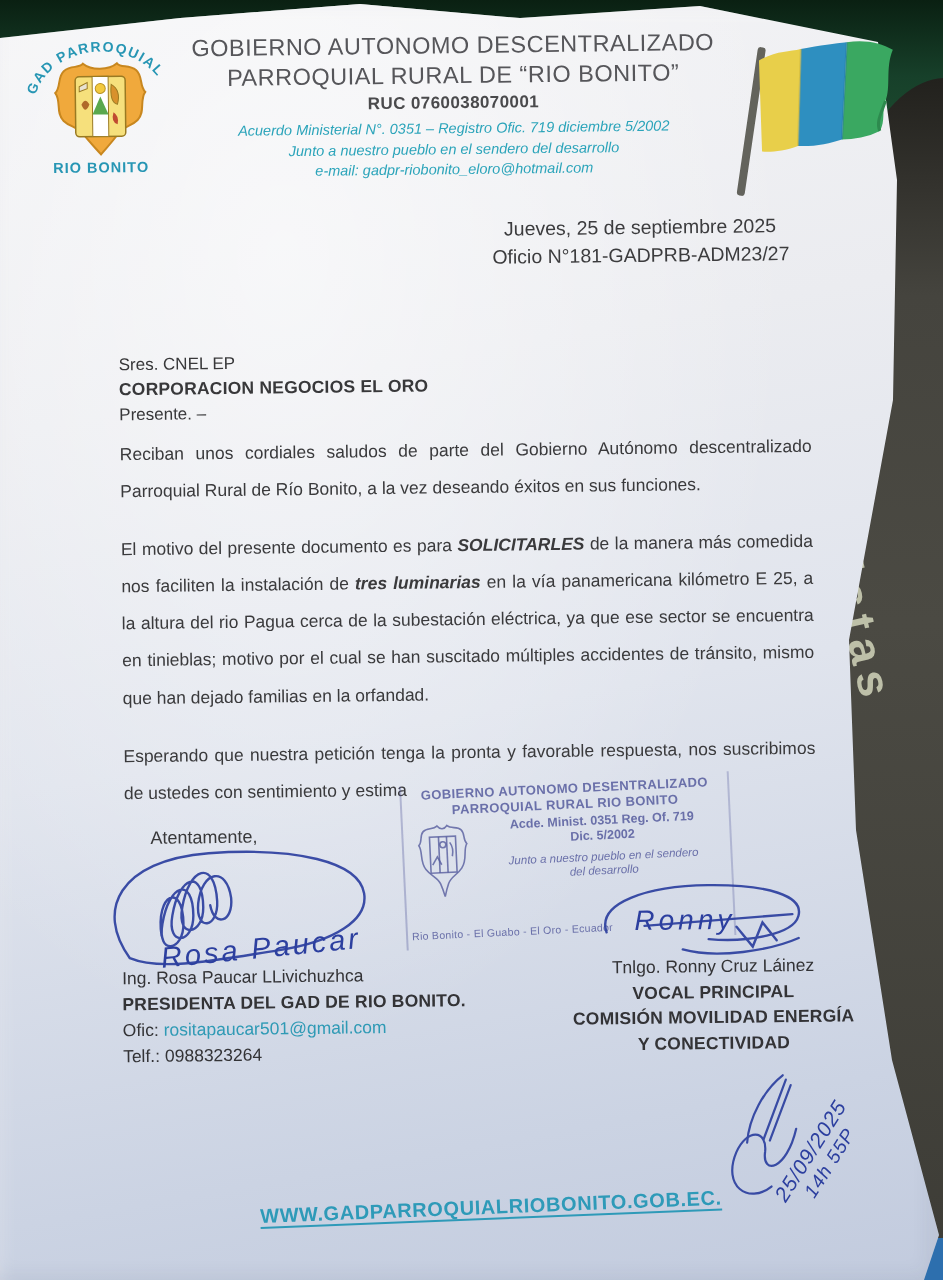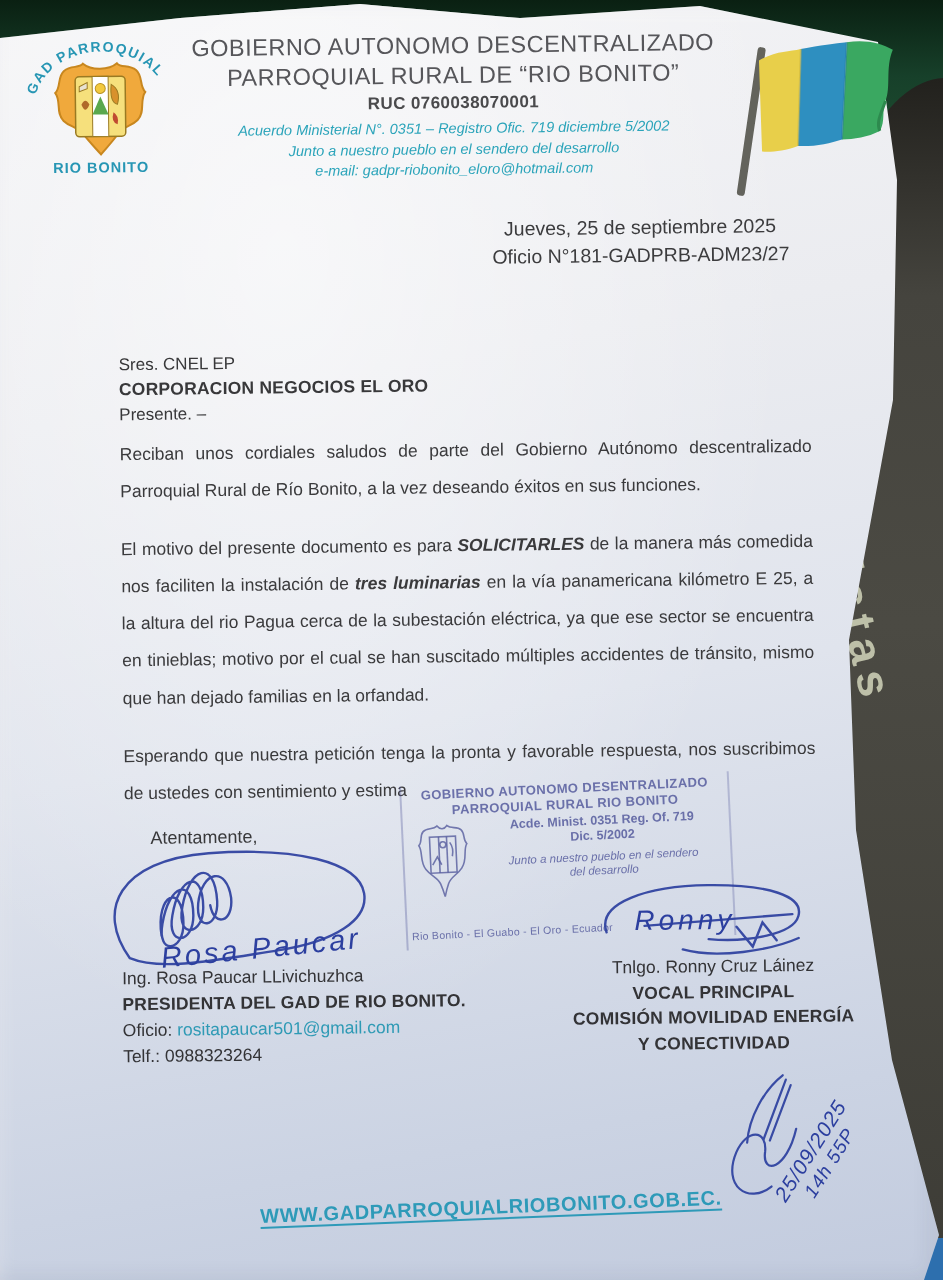--- a/index.html
+++ b/index.html
@@ -219,21 +219,21 @@
         <path d="M96,70 C130,80 184,72 212,60"></path>
       </g>
       <text x="48" y="50" font-size="28" font-style="italic" fill="#2c3f9f" letter-spacing="4">Ronny</text>
     </svg>
   </div>
 
   <div class="sig-left-block">
     <div>Ing. Rosa Paucar LLivichuzhca</div>
     <div class="bold">PRESIDENTA DEL GAD DE RIO BONITO.</div>
     <div>
-      <span>Oficio: </span><span class="email-val">rositapaucar501@gmail.com</span>
+      <span>Ofic: </span><span class="email-val">rositapaucar501@gmail.com</span>
     </div>
     <div>Telf.: 0988323264</div>
   </div>
 
   <div class="sig-right-block">
     <div>Tnlgo. Ronny Cruz Láinez</div>
     <div class="bold">VOCAL PRINCIPAL</div>
     <div class="bold">COMISIÓN MOVILIDAD ENERGÍA</div>
     <div class="bold">Y CONECTIVIDAD</div>
   </div>

